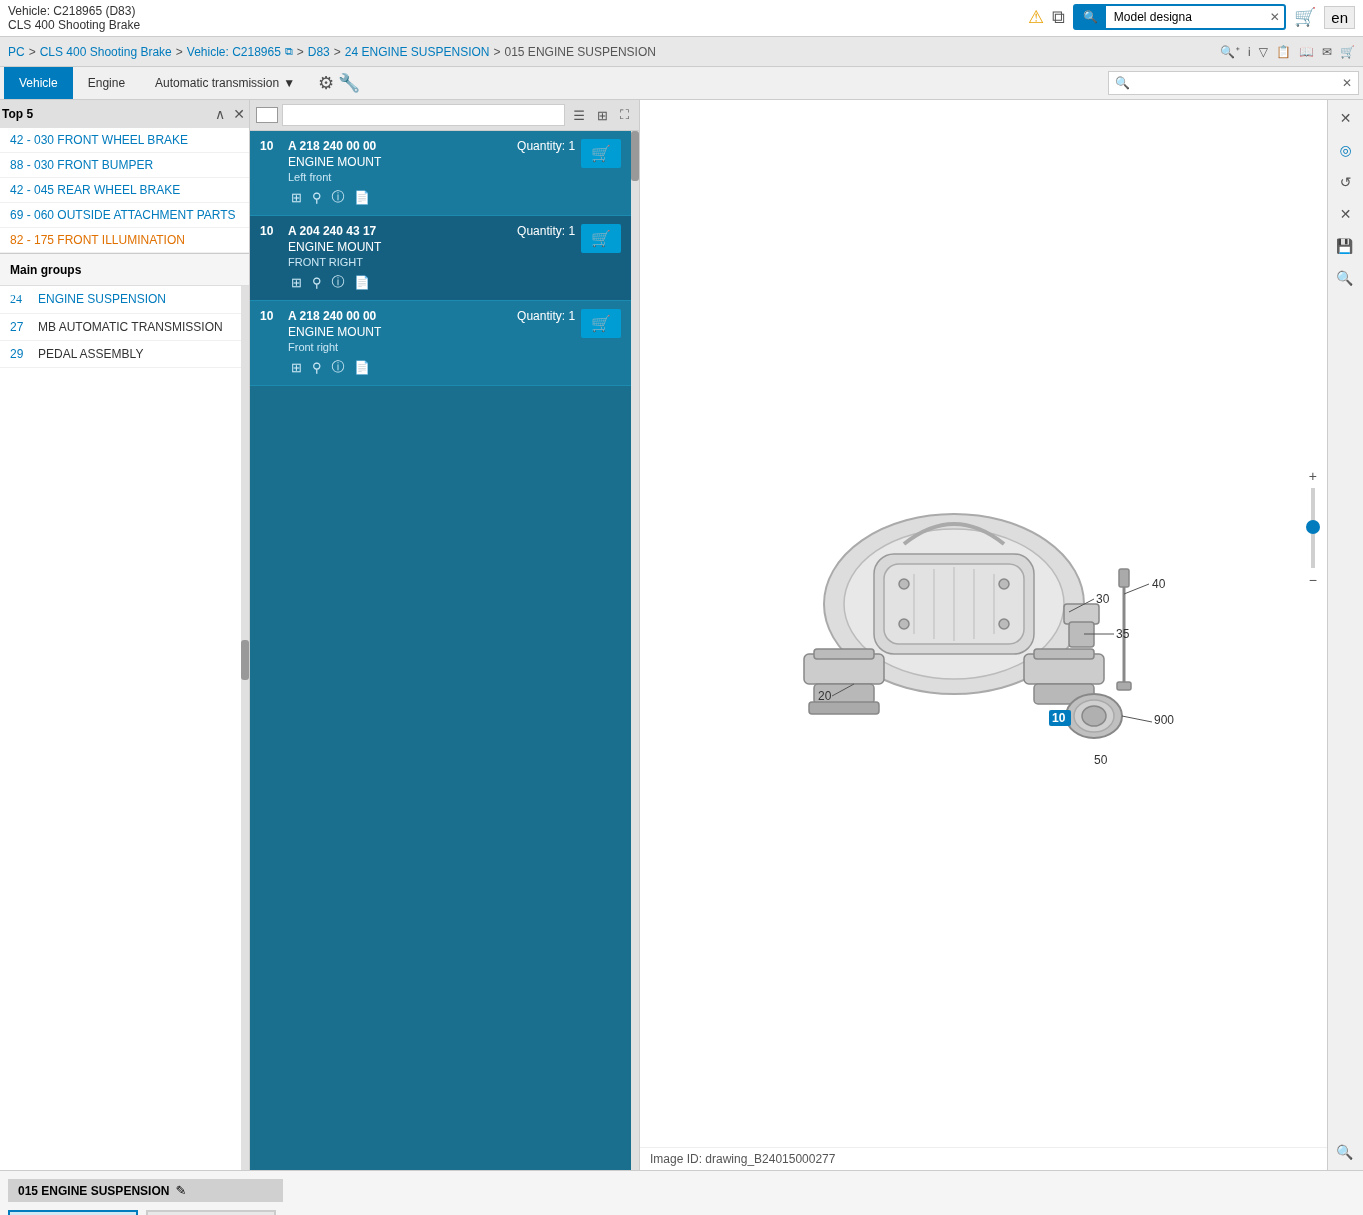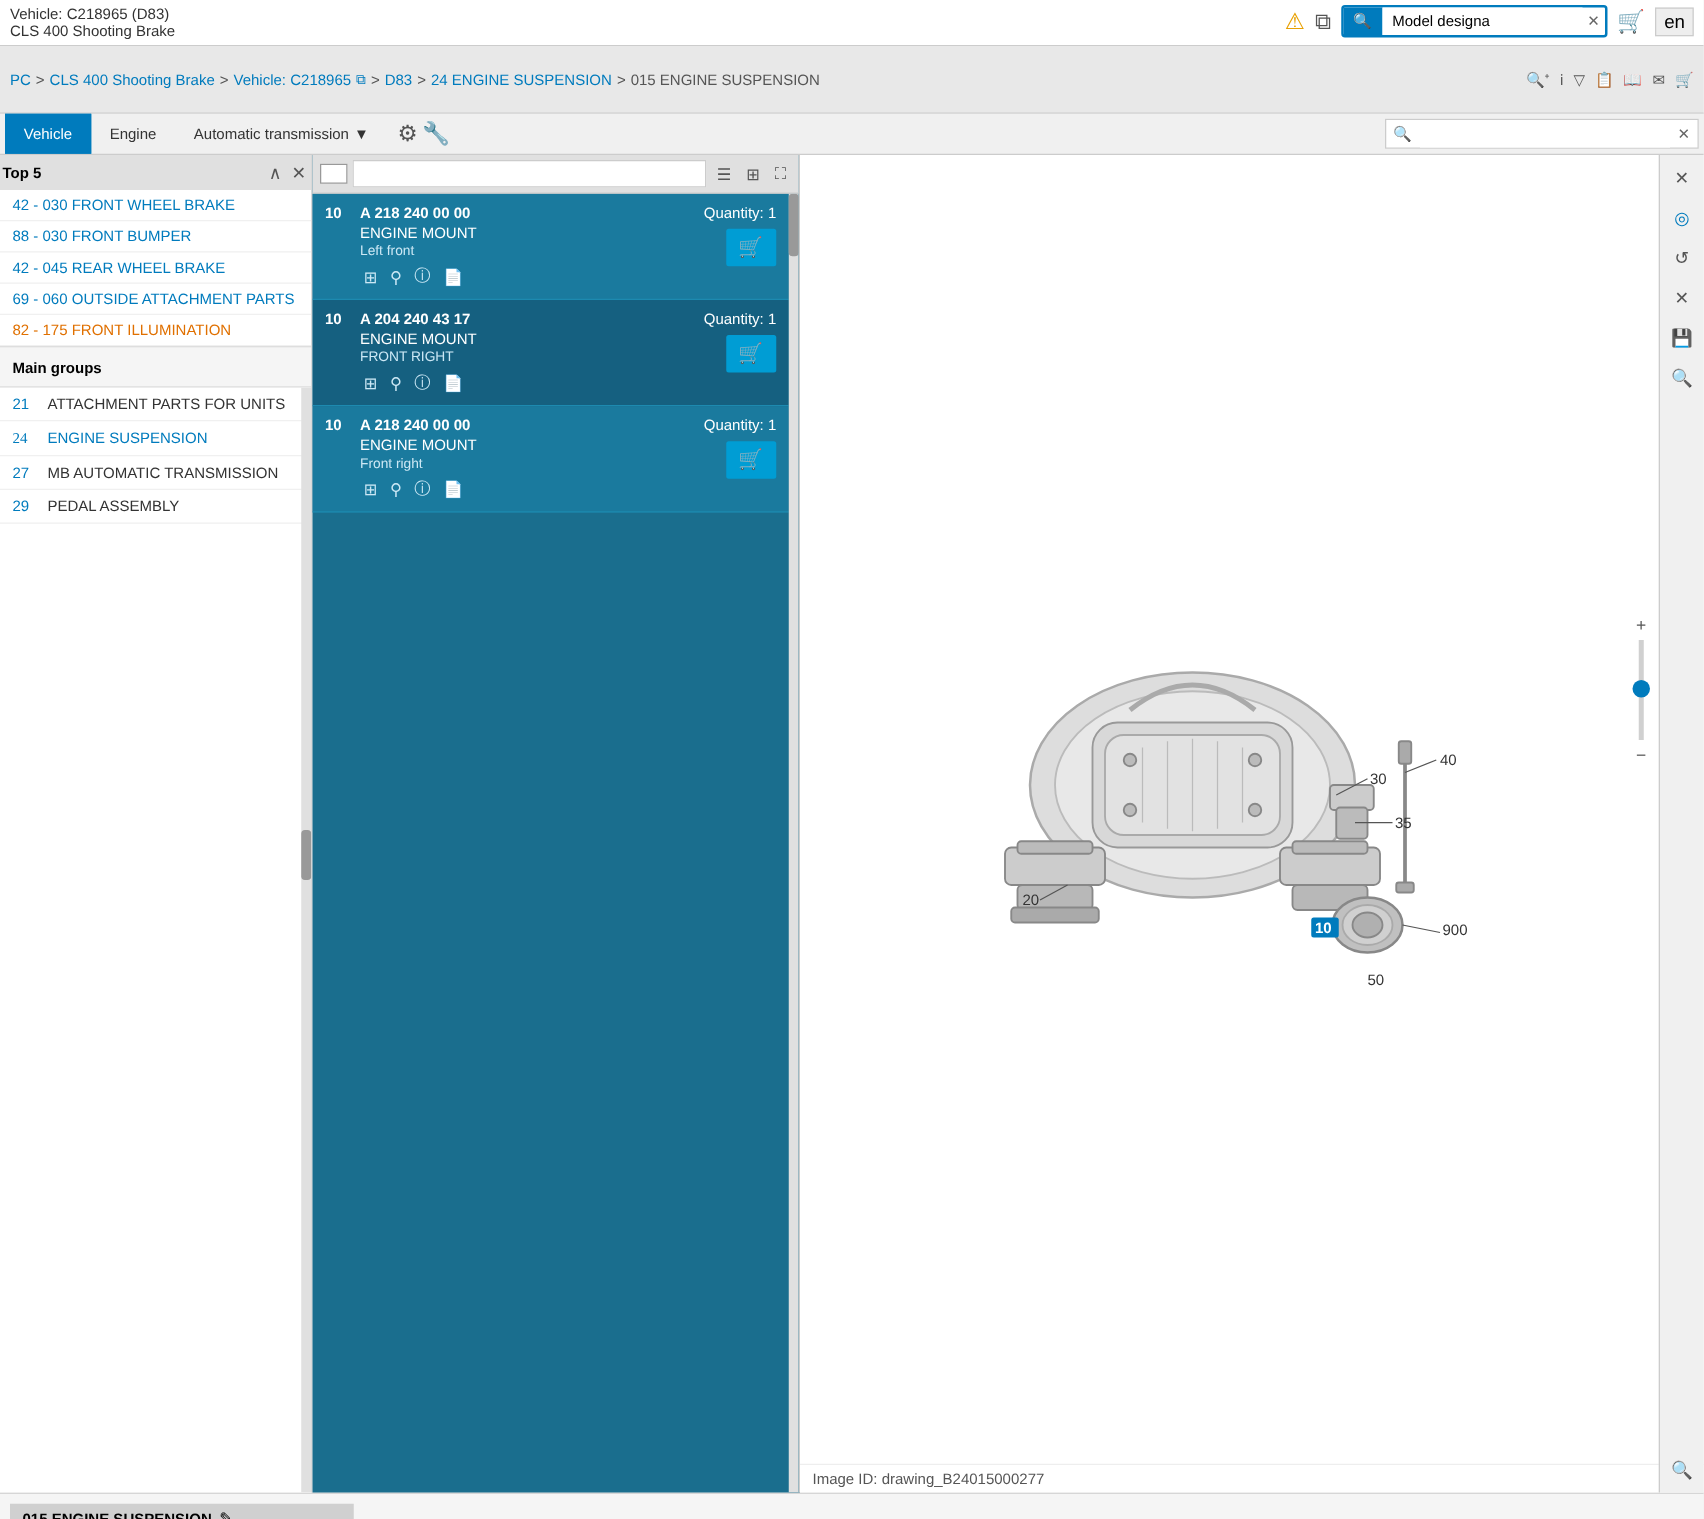--- a/index.html
+++ b/index.html
@@ -14,21 +14,21 @@
     .warning-icon { color: #e8a000; font-size: 18px; cursor: pointer; }
     .copy-icon { font-size: 18px; cursor: pointer; color: #555; }
     .search-box { display: flex; align-items: center; border: 2px solid #007bbd; border-radius: 3px; }
     .search-box input { border: none; outline: none; padding: 4px 8px; font-size: 12px; width: 160px; }
     .search-box .search-btn { background: #007bbd; border: none; color: #fff; padding: 4px 8px; cursor: pointer; }
     .search-box .clear-btn { background: none; border: none; cursor: pointer; color: #666; padding: 2px 4px; }
     .cart-icon-header { font-size: 18px; cursor: pointer; position: relative; color: #555; }
     .lang-badge { background: #eee; border: 1px solid #ccc; padding: 2px 6px; font-size: 15px; }
 
     
-    .breadcrumb { background: #e8e8e8; padding: 18px 8px; display: flex; align-items: center; gap: 4px; border-bottom: 1px solid #ccc; }
+    .breadcrumb { background: #e8e8e8; padding: 6px 8px; display: flex; align-items: center; gap: 4px; border-bottom: 1px solid #ccc; }
     .breadcrumb a { color: #007bbd; text-decoration: none; font-size: 12px; }
     .breadcrumb span { color: #555; font-size: 12px; }
     .breadcrumb-sep { color: #888; }
     .breadcrumb-actions { margin-left: auto; display: flex; gap: 8px; align-items: center; }
     .breadcrumb-icon { font-size: 16px; cursor: pointer; color: #555; }
 
     
     .tabs-bar { background: #f0f0f0; border-bottom: 1px solid #ccc; display: flex; align-items: center; padding: 0 4px; }
     .tab { padding: 8px 14px; cursor: pointer; border: 1px solid transparent; font-size: 12px; color: #333; }
     .tab.active { background: #007bbd; color: #fff; border-color: #007bbd; }
@@ -66,21 +66,21 @@
     .parts-list { flex: 1; overflow-y: auto; }
     .part-row { display: flex; align-items: flex-start; padding: 8px 10px; border-bottom: 1px solid #1d8ab0; background: #1a7a9e; color: #fff; }
     .part-row:nth-child(odd) { background: #1a6e8e; }
     .part-row-num { color: #fff; font-size: 12px; min-width: 28px; font-weight: bold; }
     .part-row-info { flex: 1; }
     .part-row-partno { font-size: 12px; color: #fff; font-weight: bold; }
     .part-row-name { font-size: 12px; color: #fff; margin-top: 2px; }
     .part-row-sub { font-size: 11px; color: #cce8f5; margin-top: 2px; }
     .part-row-actions { display: flex; gap: 4px; align-items: center; margin-top: 4px; }
     .part-icon-btn { background: none; border: none; cursor: pointer; color: #cce8f5; font-size: 13px; padding: 1px 3px; }
-    .part-row-qty { display: flex; flex-direction: column; align-items: flex-end; gap: 6px; min-width: 80px; }
+    .part-row-qty { display: flex; flex-direction: row; align-items: flex-start; gap: 6px; min-width: 80px; }
     .qty-label { color: #fff; font-size: 12px; }
     .cart-btn { background: #009dd4; border: none; color: #fff; padding: 5px 10px; cursor: pointer; font-size: 16px; border-radius: 2px; }
     .parts-scrollbar { width: 8px; background: #e0e0e0; position: relative; }
     .parts-scroll-thumb { width: 8px; background: #999; border-radius: 3px; position: absolute; top: 0; height: 50px; }
     .parts-list-container { display: flex; flex: 1; overflow: hidden; }
 
     
     .image-area { flex: 1; background: #fff; display: flex; flex-direction: column; position: relative; }
     .image-toolbar { position: absolute; right: 0; top: 0; bottom: 0; width: 36px; background: #f0f0f0; border-left: 1px solid #ccc; display: flex; flex-direction: column; align-items: center; padding: 6px 0; gap: 8px; z-index: 10; }
     .image-tool-btn { background: none; border: none; cursor: pointer; font-size: 14px; color: #555; padding: 4px; }
@@ -190,24 +190,20 @@
       </div>
       <div class="top5-item highlight">
         <span>82 - 175 FRONT ILLUMINATION</span>
       </div>
     </div>
     <div class="main-groups-header">
       <span>Main groups</span>
     </div>
     <div class="sidebar-scroll">
       <div class="group-list">
-        <div class="group-item">
-          <span class="group-num">21</span>
-          <span class="group-label">ATTACHMENT PARTS FOR UNITS</span>
-        </div>
         <div class="group-item active">
           <span class="group-num active">24</span>
           <span class="group-label active">ENGINE SUSPENSION</span>
         </div>
         <div class="group-item">
           <span class="group-num">27</span>
           <span class="group-label">MB AUTOMATIC TRANSMISSION</span>
         </div>
         <div class="group-item">
           <span class="group-num">29</span>

